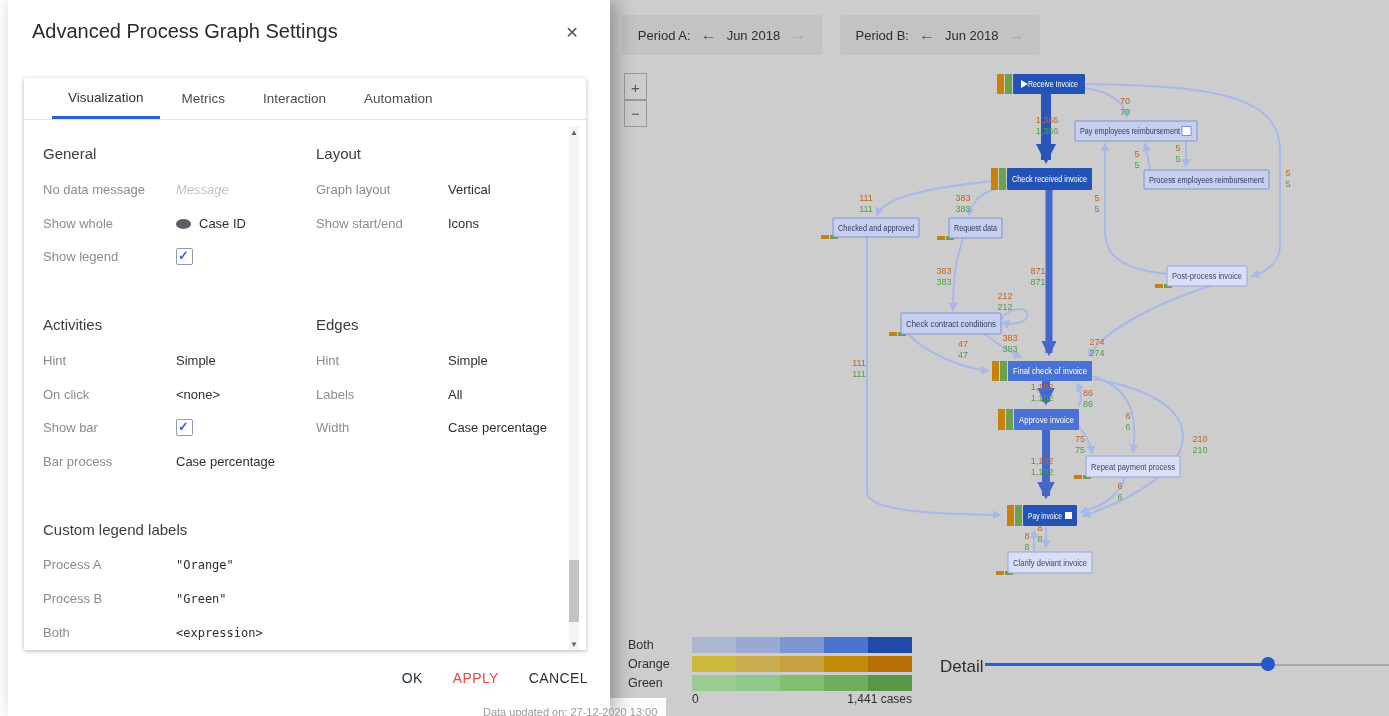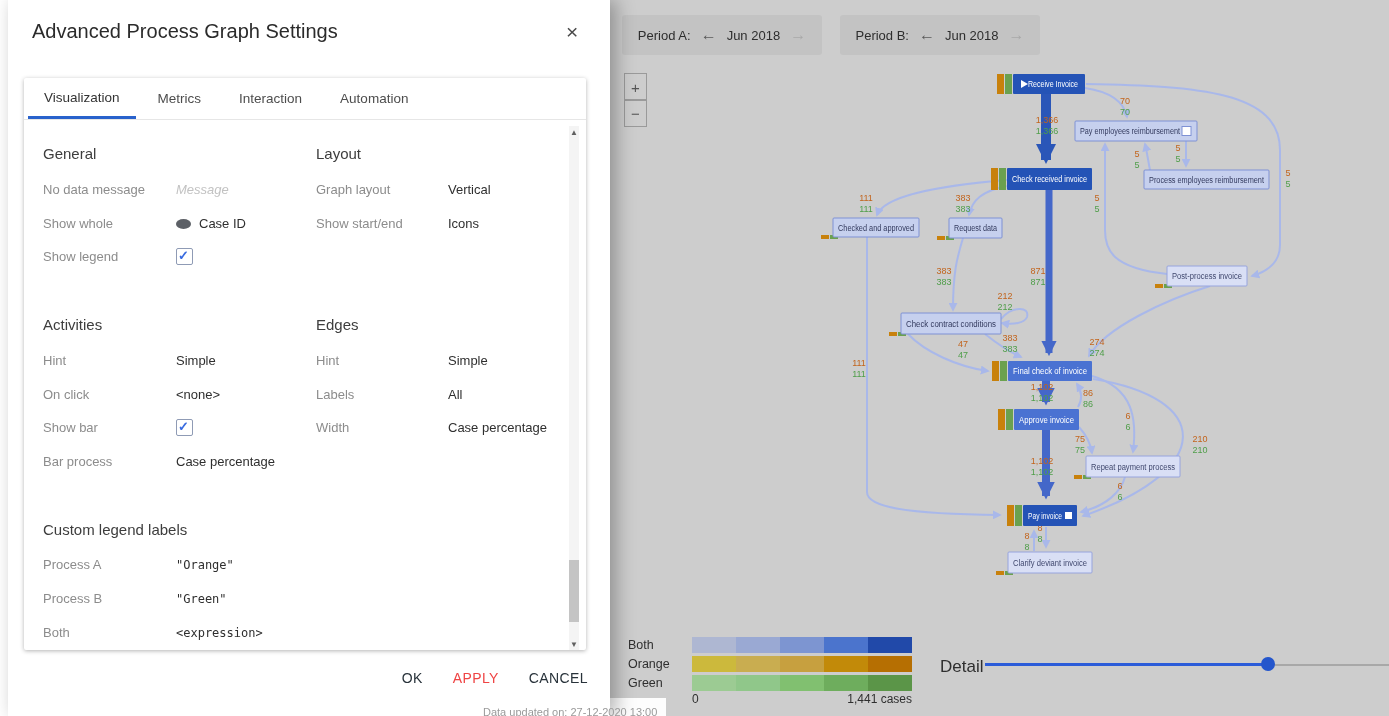--- a/index.html
+++ b/index.html
@@ -35,21 +35,21 @@
   .footer-note{position:absolute;left:483px;top:706px;font-size:11px;color:#9a9a9a;z-index:30;white-space:nowrap;}
 
   
   .dialog{position:absolute;left:0;top:0;width:602px;height:716px;background:#fff;z-index:20;
           box-shadow:6px 0 18px rgba(0,0,0,.30);margin-left:8px;}
   .dlg-title{position:absolute;left:24px;top:20px;font-size:20px;color:#2b2b2b;font-weight:500;}
   .dlg-close{position:absolute;left:558px;top:20px;font-size:21px;color:#4a4a4a;cursor:pointer;}
   .card{position:absolute;left:16px;top:78px;width:562px;height:572px;background:#fff;
         box-shadow:0 1px 4px rgba(0,0,0,.30);border-radius:2px;}
   .tabbar{position:absolute;left:16px;top:78px;width:562px;height:42px;display:flex;align-items:stretch;
-          border-bottom:1px solid #e6e6e6;padding-left:4px;box-sizing:border-box;z-index:22;}
+          border-bottom:1px solid #e6e6e6;padding-left:28px;box-sizing:border-box;z-index:22;}
   .tab{display:flex;align-items:center;padding:0 16px;font-size:13.5px;color:#4d4d4d;cursor:pointer;margin-right:6px;}
   .tab.active{color:#333;border-bottom:3px solid #2962cc;}
   .dhead{position:absolute;font-size:15px;color:#3d3d3d;z-index:21;}
   .dlab{position:absolute;font-size:13px;color:#8c8c8c;z-index:21;}
   .dval{position:absolute;font-size:13px;color:#2f2f2f;z-index:21;}
   .mono{font-family:"DejaVu Sans Mono",monospace;font-size:12px;}
   .ph{color:#c2c2c2;font-style:italic;}
   .cb{position:absolute;width:15px;height:15px;border:1px solid #8f9bb5;background:#fff;border-radius:2px;z-index:21;cursor:pointer;}
   .cb::after{content:"✓";color:#3a6ce0;font-size:13px;font-weight:bold;position:absolute;left:1px;top:-1px;}
   .dbicon{position:absolute;width:15px;height:10px;border-radius:50%;background:#5c6066;z-index:21;}

